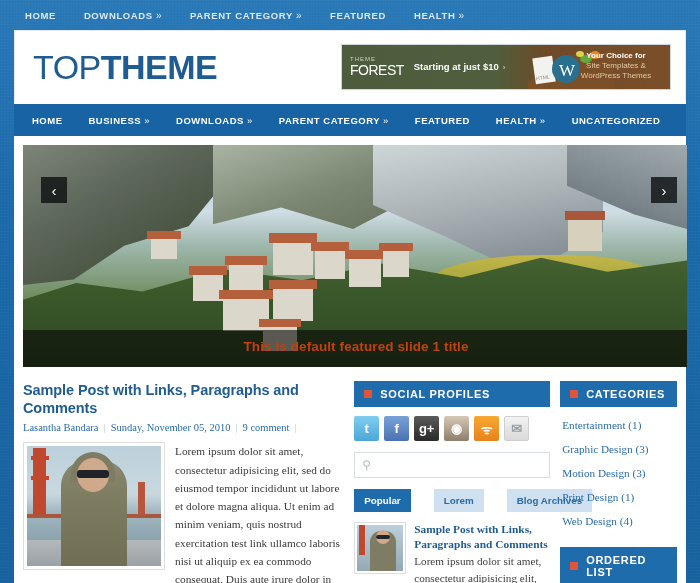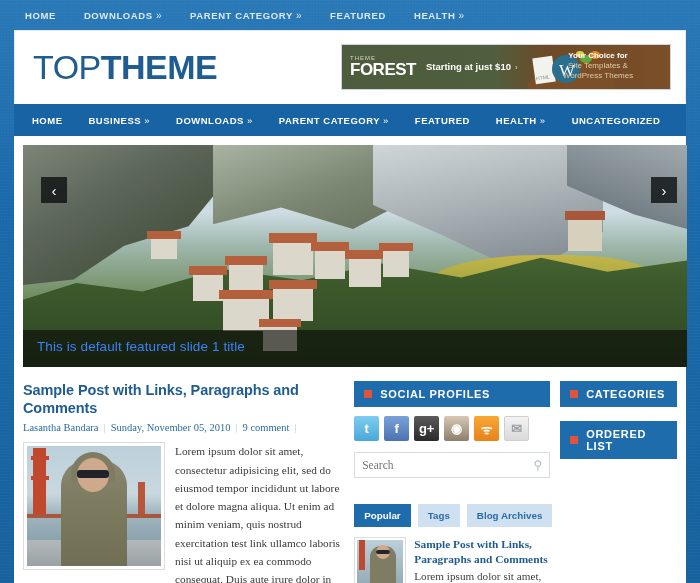--- a/index.html
+++ b/index.html
@@ -71,25 +71,25 @@
     border: 1px solid #cfd6dc;
     background: linear-gradient(90deg,#4d5c3c 0%, #4f5f3e 46%, #6e4a28 62%, #7b4f28 100%);
     display: flex;
     align-items: center;
     position: relative;
     overflow: hidden;
     padding-left: 8px;
   }
   .ad-forest { font-family:"Liberation Sans",sans-serif; color:#fff; line-height:1; }
   .ad-forest .theme { font-size: 6px; letter-spacing: 1px; display:block; color:#cfd3c4; }
-  .ad-forest .forest { font-size: 17px; font-weight: bold; letter-spacing: -0.5px; }
+  .ad-forest .forest { font-size: 14px; font-weight: normal; letter-spacing: -0.5px; }
   .ad-start { font-family:"Liberation Sans",sans-serif; color:#fff; font-size:9.5px; font-weight:bold; margin-left:10px; white-space:nowrap;}
   .ad-start .arw { color:#b9c3a5; font-size:8px; margin-left:4px;}
   .ad-art { position:absolute; left:186px; top:4px; width:86px; height:40px; }
-  .ad-right { position:absolute; right:24px; top:6px; width:96px; text-align:center; font-family:"Liberation Sans",sans-serif; line-height:1.25;}
+  .ad-right { position:absolute; right:6px; top:6px; width:96px; text-align:center; font-family:"Liberation Sans",sans-serif; line-height:1.25;}
   .ad-right .l1 { color:#ffffff; font-size:8px; font-weight:bold; }
   .ad-right .l2 { color:#e3c9a6; font-size:8px; }
 
   
   .mainnav {
     margin: 0 14px;
     height: 34px;
     background: #1763a3;
     border-top: 2px solid #ffffff;
     display: flex;
@@ -158,22 +158,22 @@
   .slide-arrow.next { right: 10px; }
 
   .caption {
     position:absolute; left:0; right:0; bottom:0;
     background: rgba(8,10,6,.62);
     padding: 9px 12px 9px 14px;
     color:#fff;
   }
   .caption h2 {
     font-family:"Liberation Sans",sans-serif;
-    font-size: 13.5px; font-weight:normal; letter-spacing:.1px;
-    margin-bottom: 4px; color:#3b82f6;
+    font-size: 13.5px; font-weight:bold; letter-spacing:.1px;
+    margin-bottom: 4px; color:#c2410c;text-align:center;
   }
   .caption p { font-size: 10.6px; line-height:1.45; color:#efefe9; }
 
   
   .cols { display:flex; gap: 10px; padding-top: 14px; }
   .col-main { width: 330px; }
   .col-mid  { width: 196px; }
   .col-right{ width: 120px; }
 
   .post-title {
@@ -233,21 +233,21 @@
   .searchbox{
     margin-top:11px; height:26px; border:1px solid #d8dde1;
     display:flex; align-items:center; padding:0 7px; background:#fff;
   }
   .searchbox input{
     border:none; outline:none; flex:1; font-family:"Liberation Serif",serif;
     font-size:11.5px; color:#9aa3ab; background:transparent;
   }
   .search-ic{color:#b3bbc2; font-size:12px;}
 
-  .tabs{display:flex; gap:7px; margin-top:26px;}
+  .tabs{display:flex; gap:23px; margin-top:11px;}
   .tab{
     font-family:"Liberation Sans",sans-serif; font-size:9.8px; font-weight:bold;
     padding:6px 10px; background:#cfe1f0; color:#2a6ca6; cursor:pointer; white-space:nowrap;
   }
   .tab.active{background:#1f6cad; color:#fff;}
 
   .tabpost{display:flex; gap:8px; margin-top:10px;}
   .tp-thumb{width:52px;height:52px;flex:none;border:1px solid #ddd;padding:2px;position:relative;overflow:hidden;background:#fff;}
   .tp-in{position:absolute;inset:2px;overflow:hidden;background:linear-gradient(180deg,#bcd0db,#93a9b3);}
   .tp-b{position:absolute;left:2px;top:0;width:6px;height:30px;background:#c0482f;}
@@ -396,27 +396,26 @@
         <div class="socials">
           <span class="soc s-tw">t</span>
           <span class="soc s-fb">f</span>
           <span class="soc s-gp">g+</span>
           <span class="soc s-ig">◉</span>
           <span class="soc s-rss">ᯤ</span>
           <span class="soc s-mail">✉</span>
         </div>
 
         <div class="searchbox">
-          <input type="text" placeholder="Search" style="">
           <span class="search-ic">⚲</span>
         </div>
 
         <div class="tabs">
           <div class="tab active">Popular</div>
-          <div class="tab">Tags</div>
+          <div class="tab">Lorem</div>
           <div class="tab">Blog Archives</div>
         </div>
 
         <div class="tabpost">
           <div class="tp-thumb">
             <div class="tp-in">
                 <div class="tp-b"></div>
                 <div class="tp-p"></div>
                 <div class="tp-h"></div>
                 <div class="tp-g"></div>
@@ -427,20 +426,27 @@
             <div class="tp-ex">Lorem ipsum dolor sit amet, consectetur adipisicing elit, sed do eiusmod tempor incididunt ut labore et dolore</div>
           </div>
         </div>
       </div>
 
       <div class="col-right">
         <div class="wtitle">
           <span class="sq"></span>
           <span>CATEGORIES</span>
         </div>
+        <div class="catlist">
+          <a href="#">Entertainment (1)</a>
+          <a href="#">Graphic Design (3)</a>
+          <a href="#">Motion Design (3)</a>
+          <a href="#">Print Design (1)</a>
+          <a href="#">Web Design (4)</a>
+        </div>
         <div class="wspace"></div>
         <div class="wtitle">
           <span class="sq"></span>
           <span>ORDERED LIST</span>
         </div>
 
       </div>
 
     </div>
   </div>

